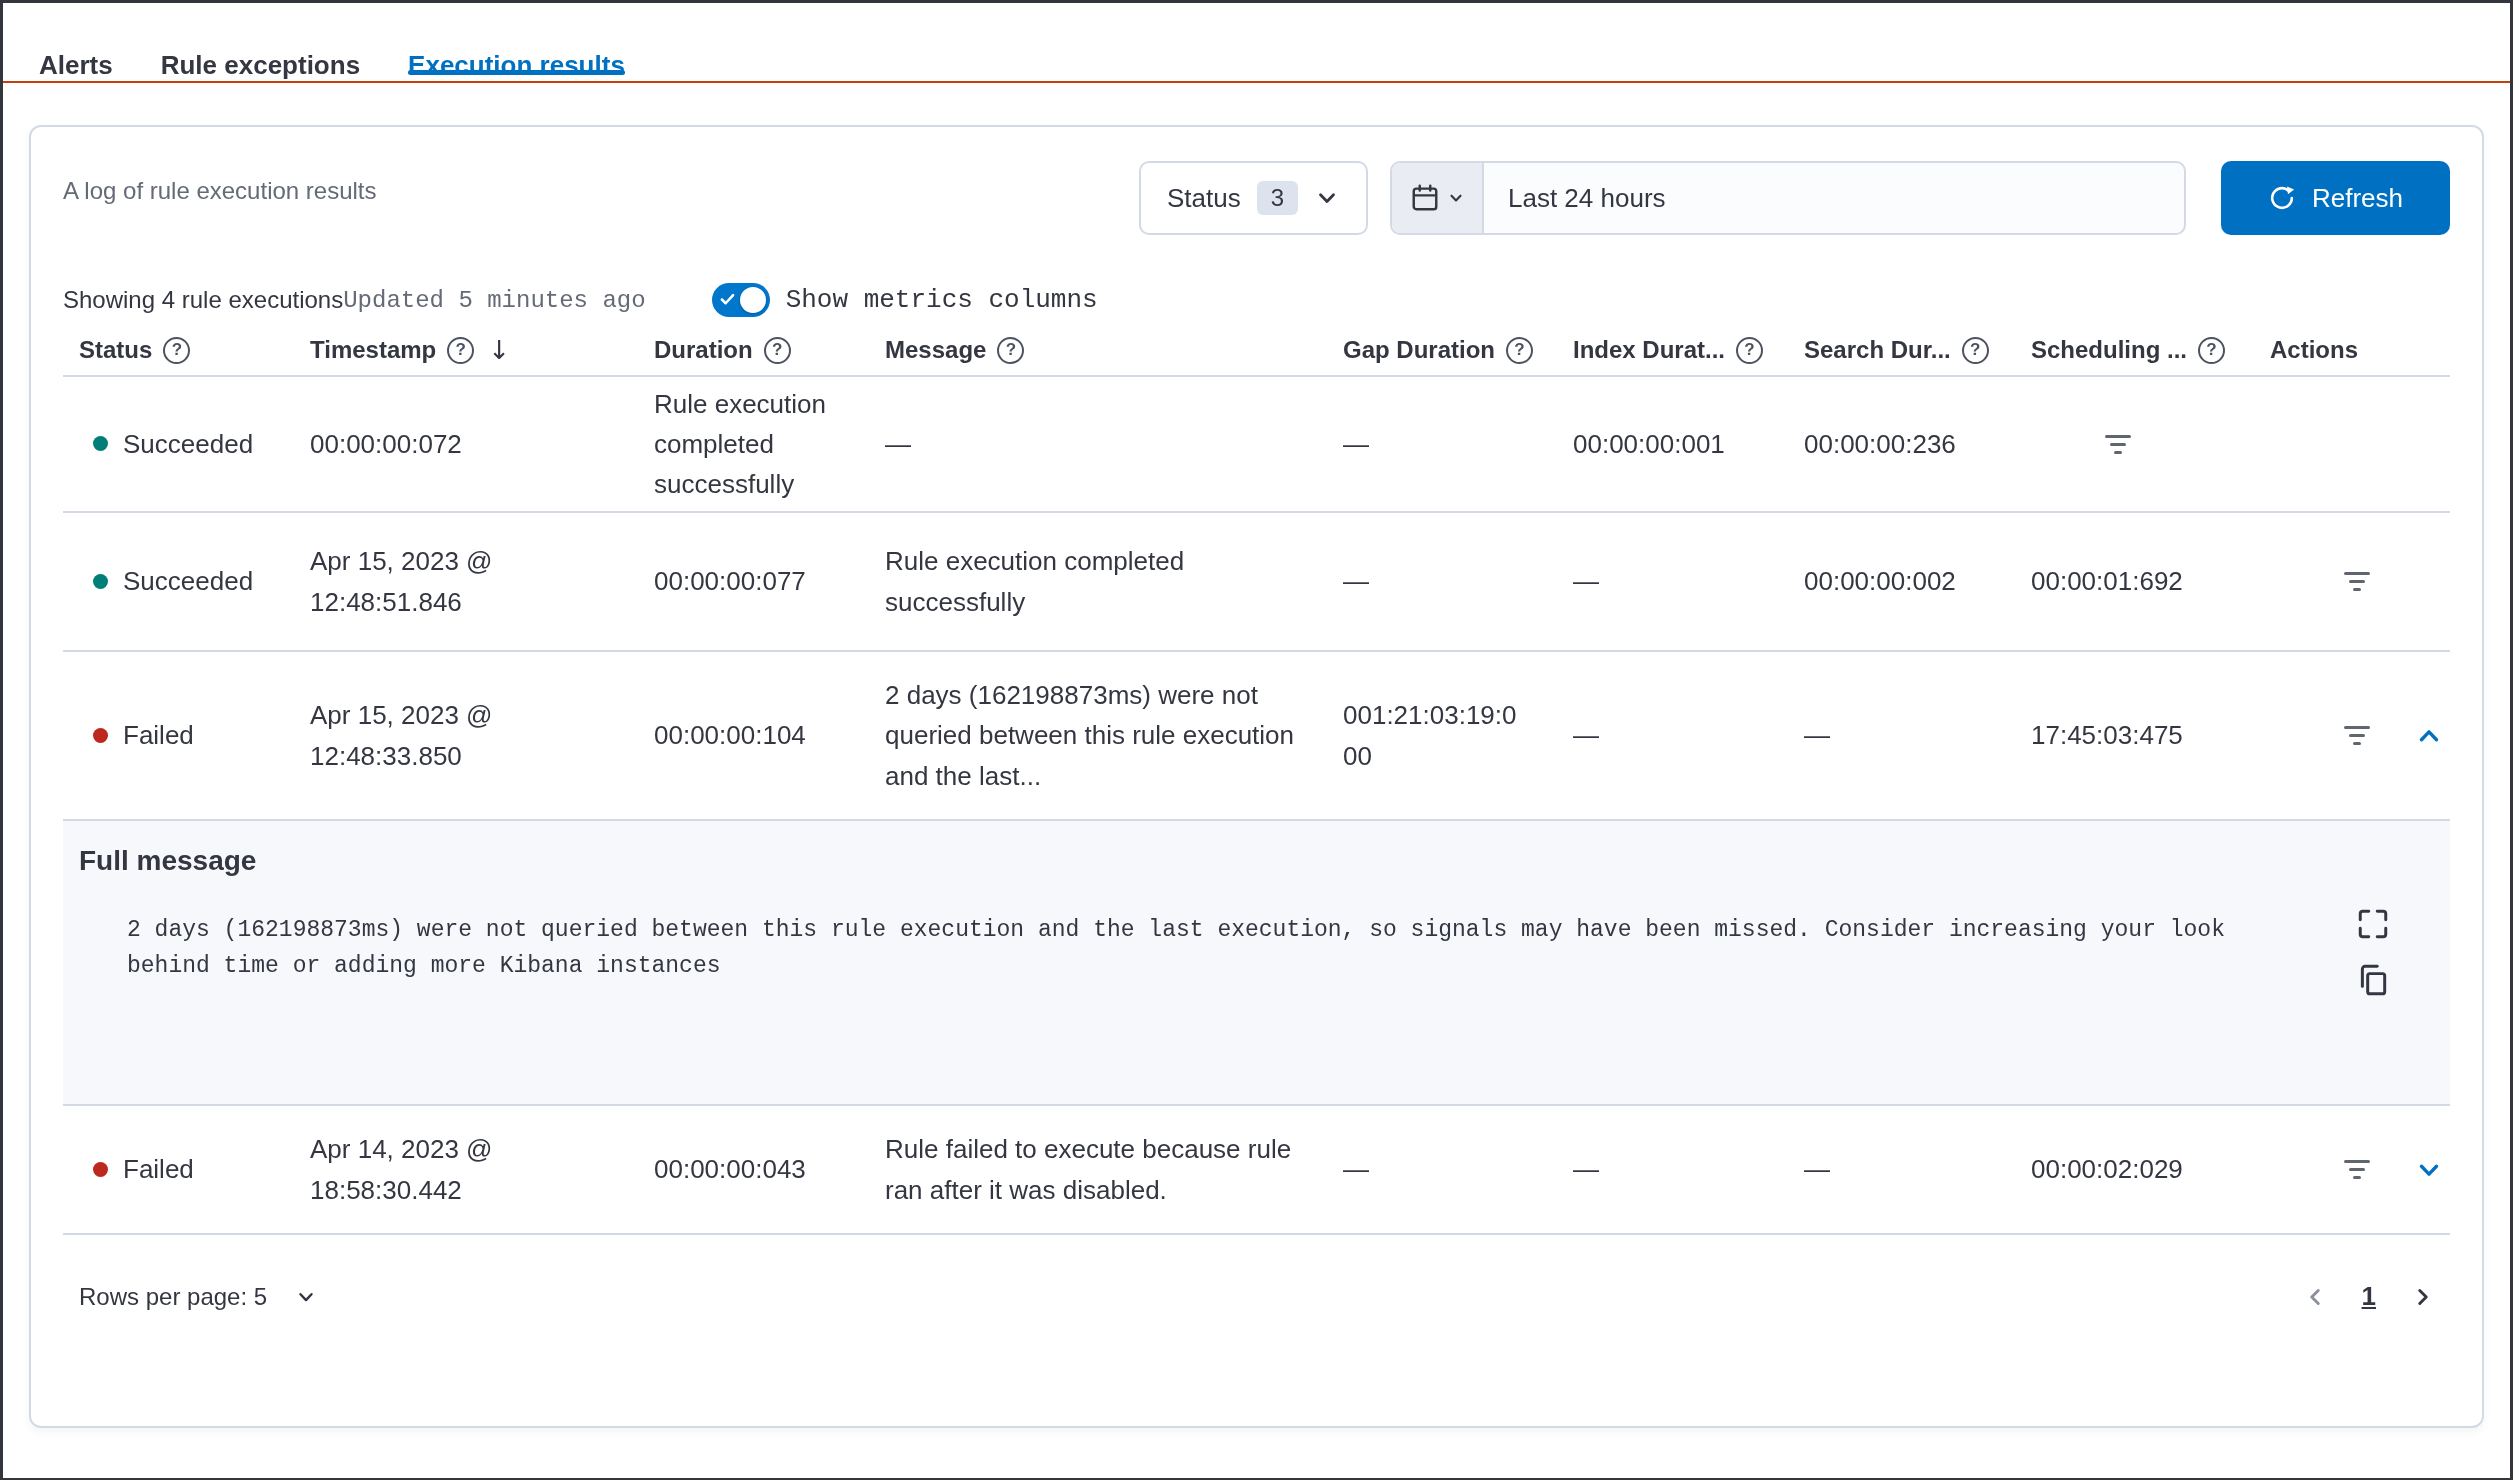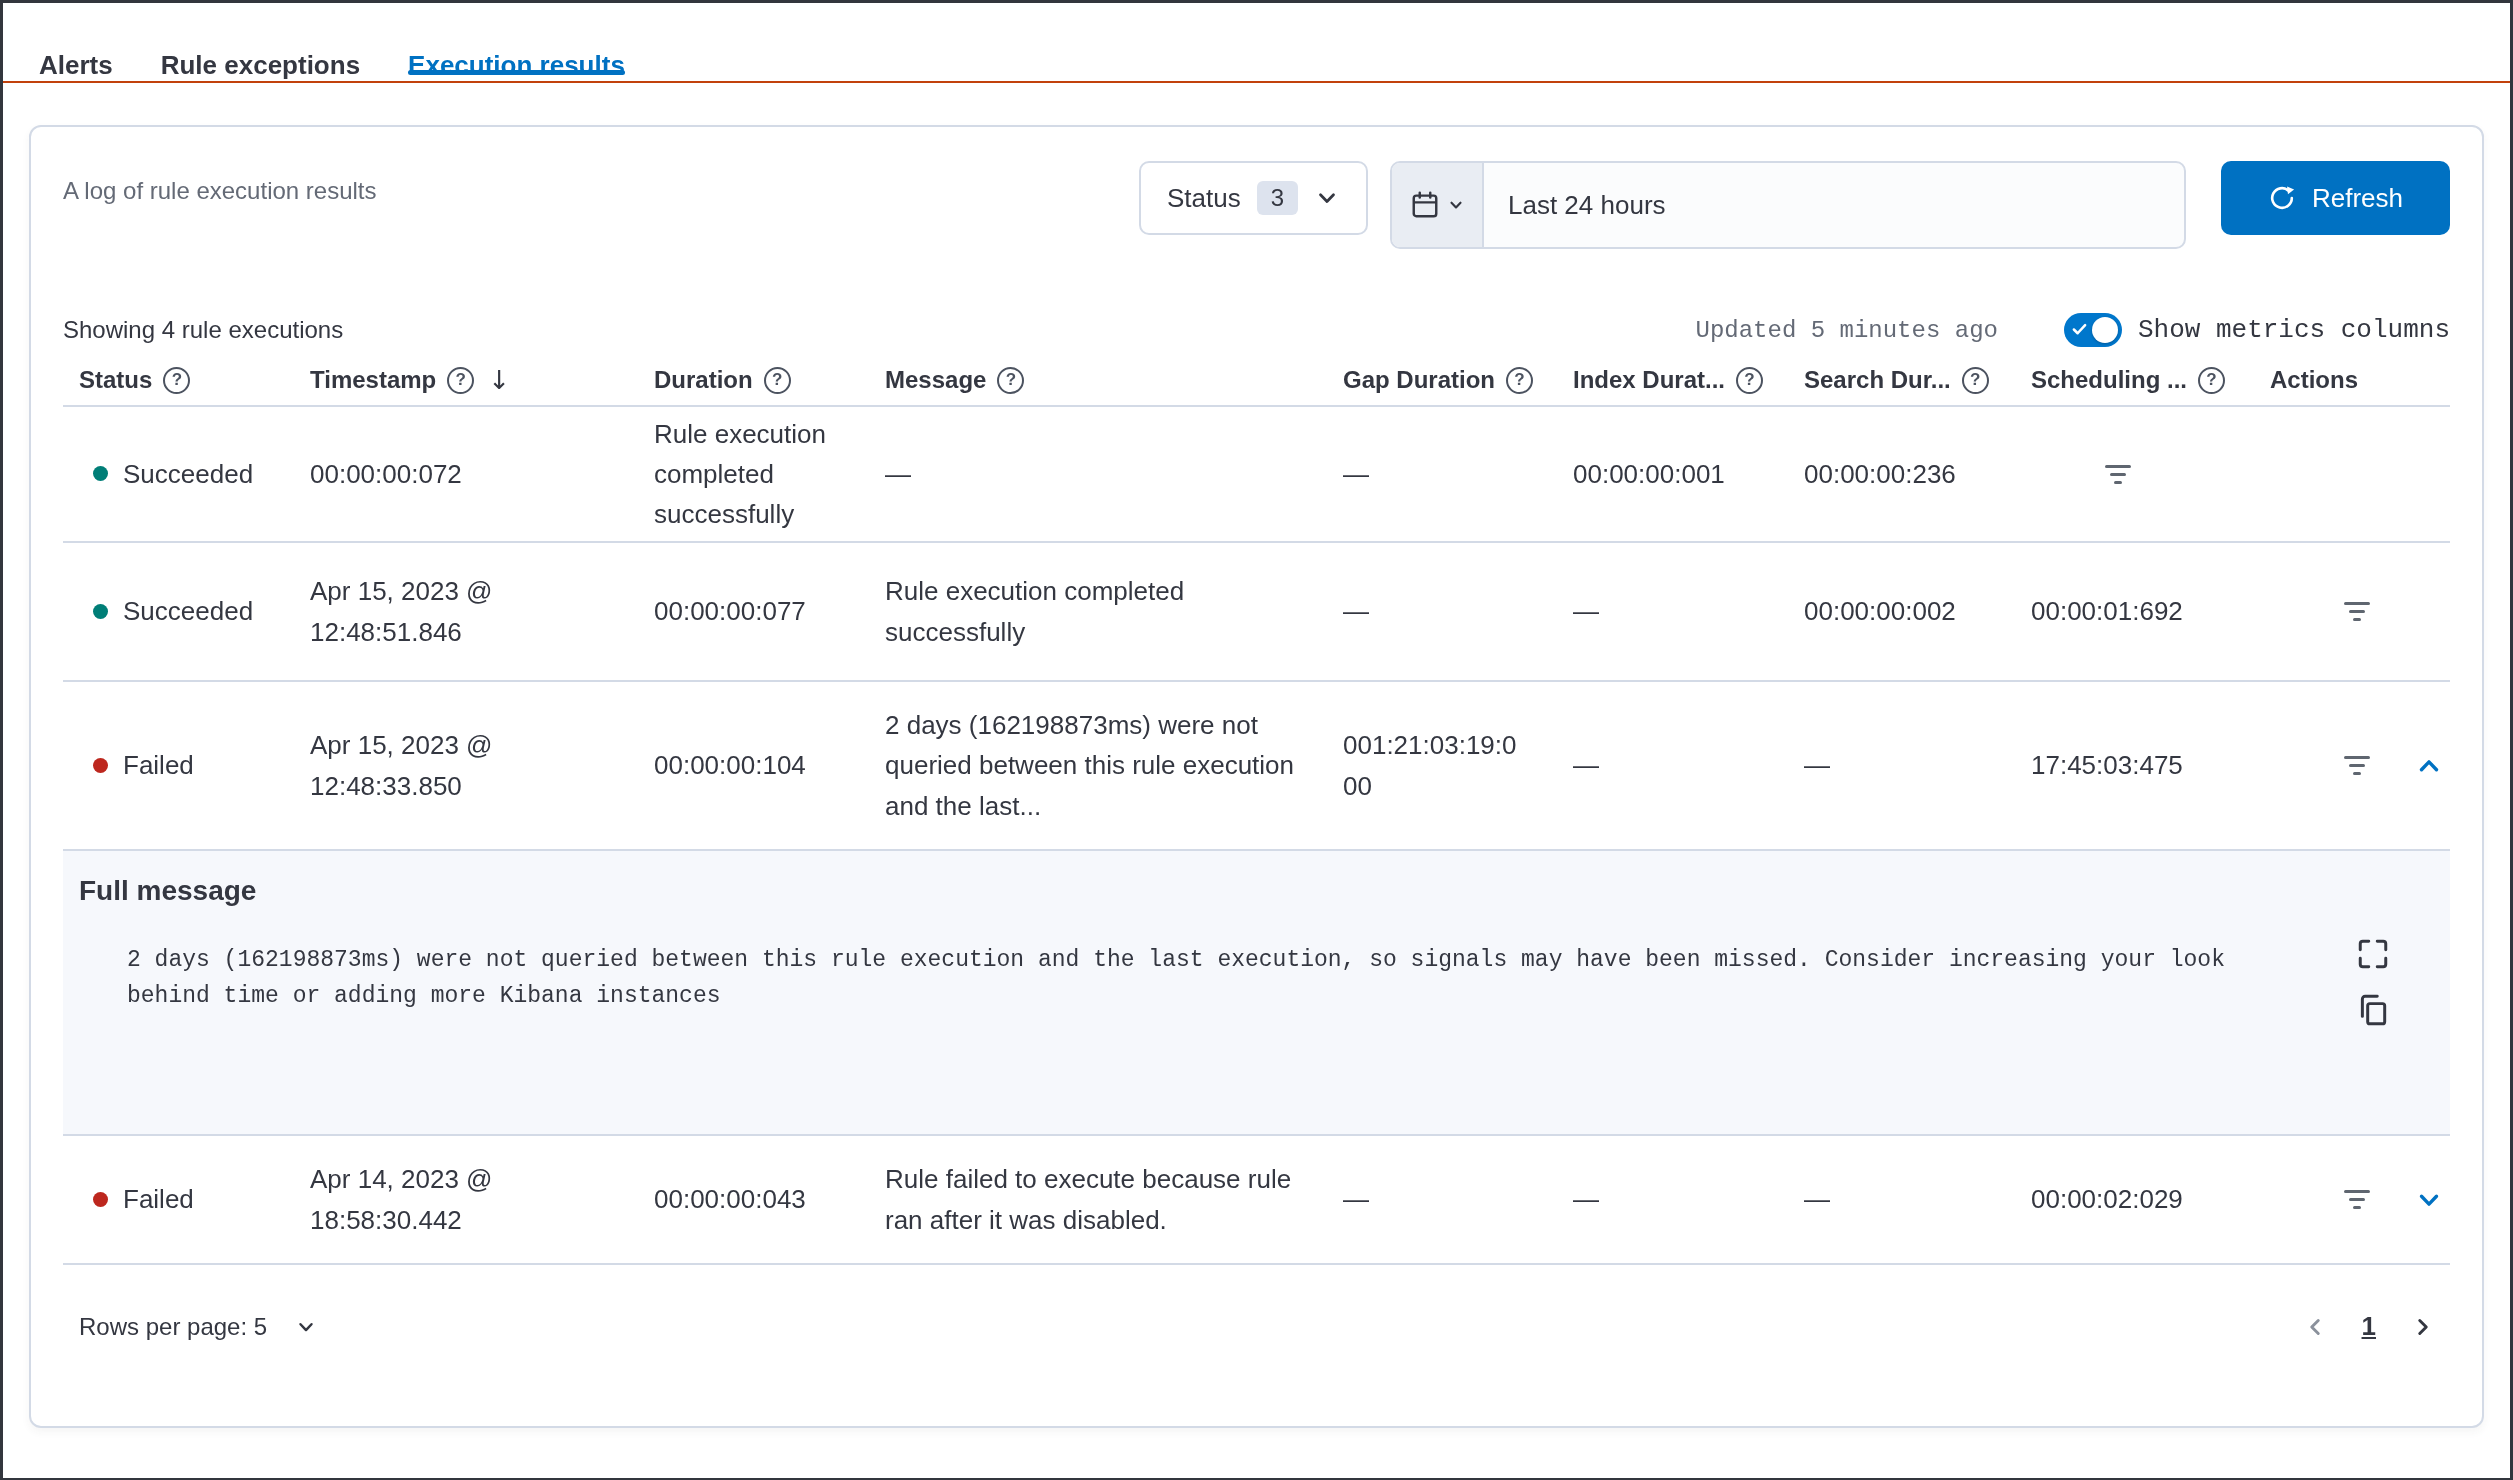--- a/index.html
+++ b/index.html
@@ -22,28 +22,28 @@
   .panel { margin: 42px 26px 0; height: 1303px; border: 2px solid #d3dae6; border-radius: 12px; padding: 0 32px; background: #fff; box-shadow: 0 4px 8px rgba(52,55,65,0.05); }
 
   .panel-header { display: flex; justify-content: space-between; align-items: flex-start; padding-top: 34px; }
   .page-title { font-size: 52px; font-weight: 700; letter-spacing: -0.5px; line-height: 1.15; }
   .subtitle { margin-top: 16px; font-size: 24px; color: #646a76; }
 
   .controls { display: flex; align-items: flex-start; gap: 22px; }
   .btn-status { height: 74px; display: flex; align-items: center; gap: 16px; padding: 0 26px; background: #fff; border: 2px solid #d3dae6; border-radius: 10px; font-size: 26px; color: #343741; cursor: pointer; font-family: inherit; }
   .badge { background: #dde3ee; border-radius: 6px; padding: 3px 14px; font-size: 24px; font-weight: 500; }
 
-  .datepicker { height: 88px; width: 796px; border: 2px solid #d3dae6; border-radius: 10px; display: flex; overflow: hidden; background: #fbfcfd; }
+  .datepicker { height: 74px; width: 796px; border: 2px solid #d3dae6; border-radius: 10px; display: flex; overflow: hidden; background: #fbfcfd; }
   .quick-select { width: 92px; background: #e9edf3; border-right: 2px solid #d3dae6; display: flex; align-items: center; justify-content: center; gap: 7px; cursor: pointer; }
   .date-value { display: flex; align-items: center; padding-left: 24px; font-size: 26px; color: #343741; cursor: pointer; flex: 1; }
 
   .btn-refresh { height: 74px; width: 229px; background: #0071c2; color: #fff; border: none; border-radius: 10px; font-size: 26px; font-weight: 500; display: flex; align-items: center; justify-content: center; gap: 16px; cursor: pointer; font-family: inherit; margin-left: 13px; }
 
   
-  .meta-row { margin-top: 64px; display: flex; justify-content: space-between; align-items: center; }
+  .meta-row { margin-top: 48px; display: flex; align-items: center; }
   .showing { font-size: 24px; }
   .meta-right { display: flex; align-items: center; font-family: Liberation Mono, monospace; }
   .updated { font-size: 24px; color: #646a76; margin-right: 66px; }
   .switch { width: 58px; height: 34px; background: #0077cc; border-radius: 17px; position: relative; cursor: pointer; flex: none; }
   .switch .knob { position: absolute; right: 4px; top: 4px; width: 26px; height: 26px; background: #fff; border-radius: 50%; box-shadow: 0 1px 3px rgba(0,0,0,.25); }
   .switch .check { position: absolute; left: 8px; top: 10px; }
   .toggle-label { font-size: 26px; margin-left: 16px; }
 
   
   .table { margin-top: 8px; }

